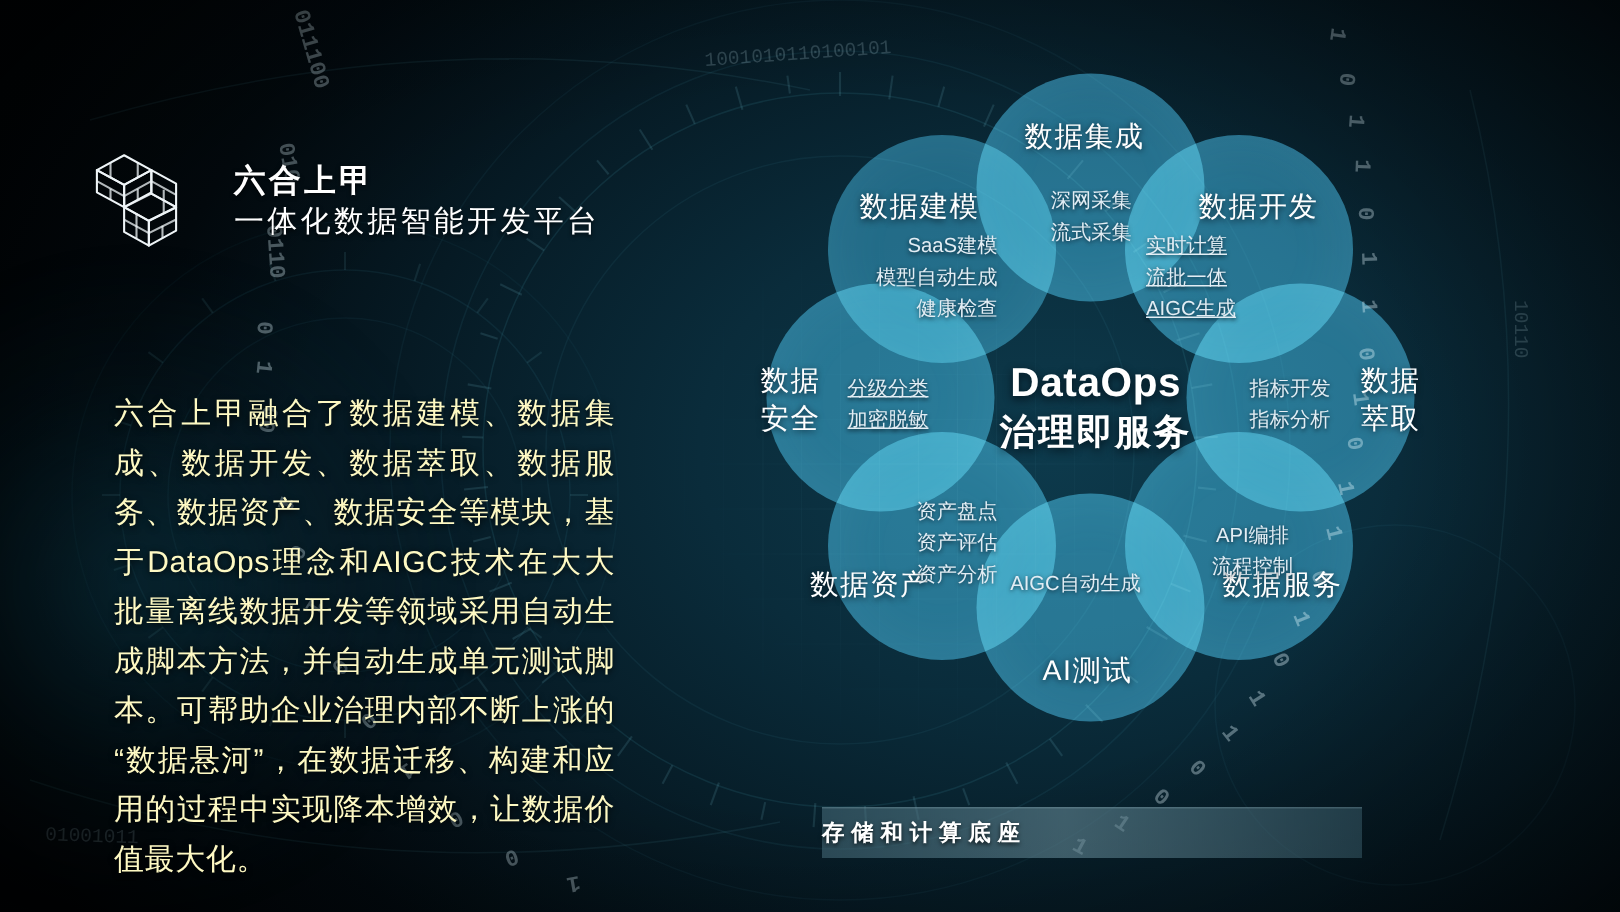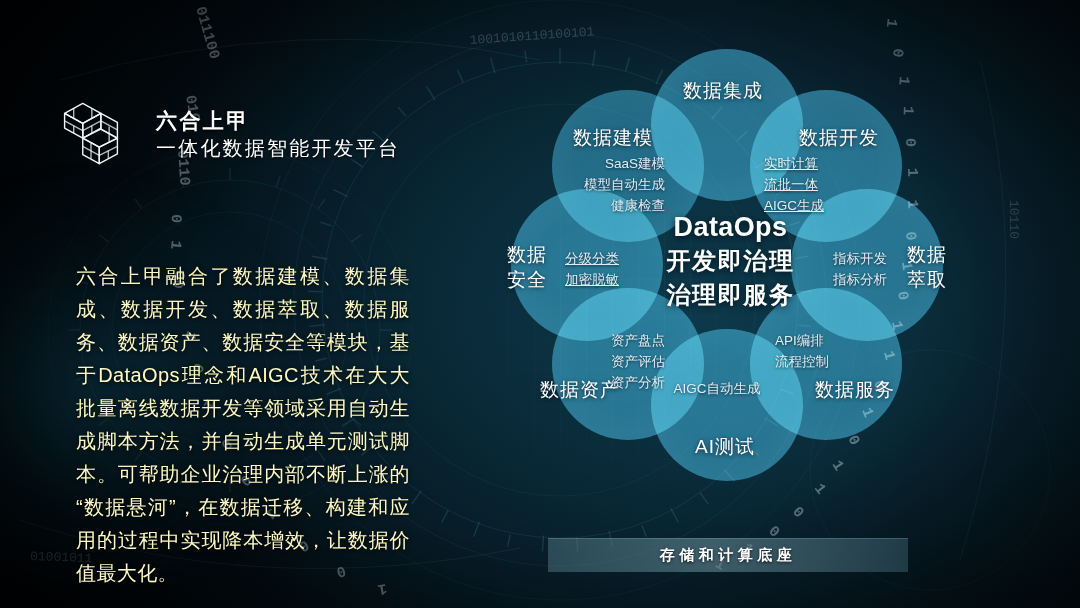--- a/index.html
+++ b/index.html
@@ -84,33 +84,33 @@
   }
   .lab.l1{font-size:19px;letter-spacing:1px;}
   .lab.two-line{line-height:25px;text-align:center;white-space:normal;}
   .sub{
     position:absolute;color:#e2edf4;font-size:13.5px;line-height:21px;
     white-space:nowrap;text-shadow:0 1px 3px rgba(0,10,18,.7);
   }
   .sub.right{text-align:right;}
   .sub.center{text-align:center;}
   .core{
-    position:absolute;left:168px;top:180px;width:215px;
+    position:absolute;left:168px;top:208px;width:215px;
     text-align:center;color:#fff;
     text-shadow:0 2px 6px rgba(0,12,20,.85);
   }
   .core .c-en{font-size:27px;font-weight:bold;letter-spacing:.4px;line-height:34px;}
   .core .c-cn{font-size:24px;font-weight:bold;letter-spacing:1.6px;line-height:34px;}
 
   
   .basebar{
     position:absolute;left:548px;top:538px;width:360px;height:33px;
     background:linear-gradient(90deg, rgba(72,110,124,.55) 0%, rgba(96,132,145,.62) 45%, rgba(60,96,110,.5) 100%);
     border-top:1px solid rgba(175,205,215,.22);
-    display:flex;align-items:center;justify-content:center;
+    display:flex;align-items:center;
   }
   .basebar span{
     color:#ffffff;font-size:15px;font-weight:bold;letter-spacing:4.5px;
     text-shadow:0 1px 3px rgba(0,0,0,.75);
   }
 </style>
 </head>
 <body>
 
 <div id="stage">
@@ -436,20 +436,24 @@
     <div class="bub" style="left:295px;top:60px;width:152px;height:152px;"></div>
     <div class="bub" style="left:56px;top:159px;width:152px;height:152px;"></div>
     <div class="bub" style="left:336px;top:159px;width:152px;height:152px;"></div>
     <div class="bub" style="left:97px;top:258px;width:152px;height:152px;"></div>
     <div class="bub" style="left:295px;top:258px;width:152px;height:152px;"></div>
     <div class="bub" style="left:196px;top:299px;width:152px;height:152px;"></div>
 
     <div class="labels">
 
       <div class="lab l1" style="left:228px;top:48px;">数据集成</div>
+      <div class="sub center" style="left:200px;top:93px;width:145px;">
+        <div>深网采集</div>
+        <div>流式采集</div>
+      </div>
 
       <div class="lab l1" style="left:85px;top:95px;margin-left:33px;">数据建模</div>
       <div class="sub right" style="left:70px;top:123px;width:140px;">
         <div>SaaS建模</div>
         <div>模型自动生成</div>
         <div>健康检查</div>
       </div>
 
       <div class="lab l1" style="left:344px;top:95px;">数据开发</div>
       <div class="sub" style="left:309px;top:123px;width:140px;text-decoration:underline;">
@@ -477,33 +481,32 @@
       </div>
 
       <div class="lab l1" style="left:85px;top:347px;">数据资产</div>
       <div class="sub right" style="left:95px;top:300px;width:115px;">
         <div>资产盘点</div>
         <div>资产评估</div>
         <div>资产分析</div>
       </div>
 
       <div class="lab l1" style="left:360px;top:347px;">数据服务</div>
-      <div class="sub" style="left:320px;top:300px;width:120px;">
+      <div class="sub" style="left:320px;top:316px;width:120px;text-align:center;">
         <div>API编排</div>
         <div>流程控制</div>
       </div>
 
       <div class="lab l1" style="left:240px;top:404px;">AI测试</div>
       <div class="sub center" style="left:198px;top:348px;width:128px;">
         <div>AIGC自动生成</div>
       </div>
 
       <div class="core">
         <div class="c-en">DataOps</div>
-        <div class="c-cn">开发即治理</div>
         <div class="c-cn">治理即服务</div>
       </div>
 
     </div>
   </div>
 
   <div class="basebar">
     <span>存储和计算底座</span>
   </div>
 

